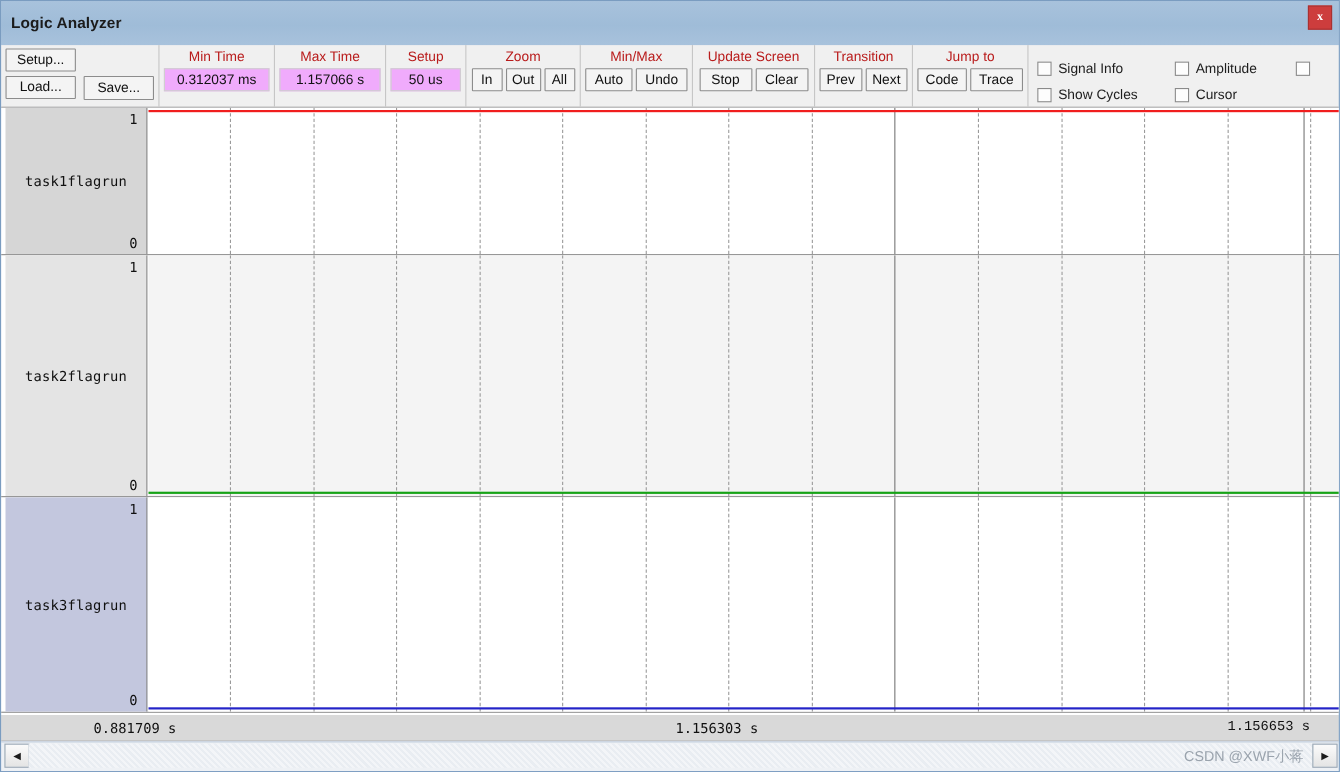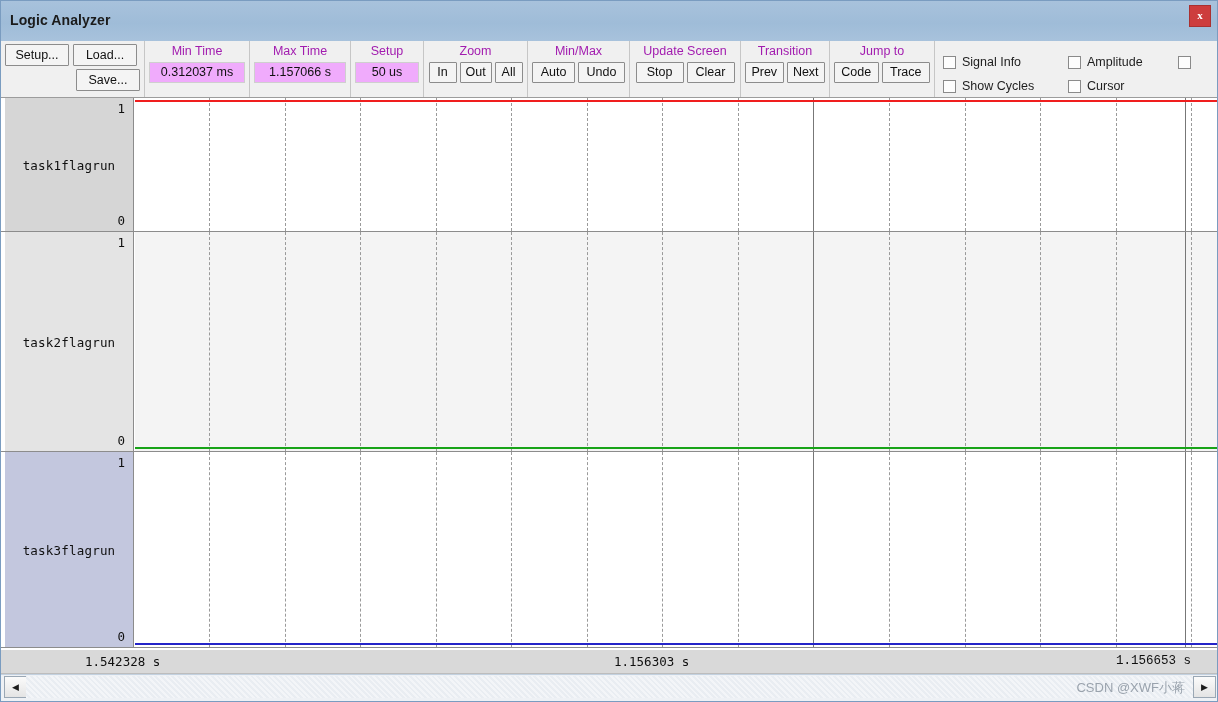--- a/index.html
+++ b/index.html
@@ -63,21 +63,21 @@
     justify-content: flex-start;
     padding: 0 4px;
     border-right: 1px solid #c6c6c6;
     box-sizing: border-box;
   }
   .tb-group.nosep { border-right: none; }
   .tb-caption {
     height: 20px; line-height: 20px;
     text-align: center;
     font-size: 12.5px;
-    color: #a21caf;
+    color: #b91c1c;
     white-space: nowrap;
   }
   .tb-row {
     display: flex; gap: 3px;
     justify-content: center;
     align-items: center;
     height: 22px;
   }
 
   .btn {
@@ -104,21 +104,21 @@
     font-size: 12.5px;
     color: #111;
     text-align: center;
     white-space: nowrap;
     padding: 0 4px;
     font-family: "Liberation Sans", sans-serif;
   }
 
   
   .grp-file { width: 144px; justify-content: flex-start; }
-  .grp-file .r1 { display: flex; gap: 4px; margin-top: 3px; height: 23px; }
+  .grp-file .r1 { display: flex; gap: 4px; margin-top: 3px; height: 23px; flex-direction: column; }
   .grp-file .r2 { display: flex; gap: 4px; justify-content: flex-end; margin-top: 2px; height: 23px;}
   .grp-file .btn { height: 22px; line-height: 19px; width: 64px; padding: 0; }
 
   .chk-area {
     display: flex; flex-direction: column;
     justify-content: center;
     gap: 4px;
     padding-left: 8px;
     padding-top: 4px;
   }
@@ -433,21 +433,21 @@
           <div class="gridline" style="left: 981px;"></div>
           <div class="gridline" style="left: 1056px;"></div>
           <div class="gridline solid" style="left: 678px;"></div>
           <div class="gridline solid" style="left: 1050px;"></div>
           <div class="trace" style="background: rgb(36, 36, 200); bottom: 2px;"></div>
         </div>
     </div>
   </div>
 
   <div class="timeaxis">
-    <div class="tick-label" id="tick0" style="left: 84px;">1.542328 s</div>
+    <div class="tick-label" id="tick0" style="left: 84px;">0.881709 s</div>
     <div class="tick-label" id="tick1" style="left: 613px;">1.156303 s</div>
     <div class="tick-label" id="tick2" style="left: 1115px; font-family: Liberation Mono, monospace;">1.156653 s</div>
   </div>
 
   <div class="hscroll">
     <div class="scroll-arrow left">◀</div>
     <div class="scroll-track"></div>
     <div class="scroll-arrow right">▶</div>
     <div class="watermark">CSDN @XWF小蒋</div>
   </div>

